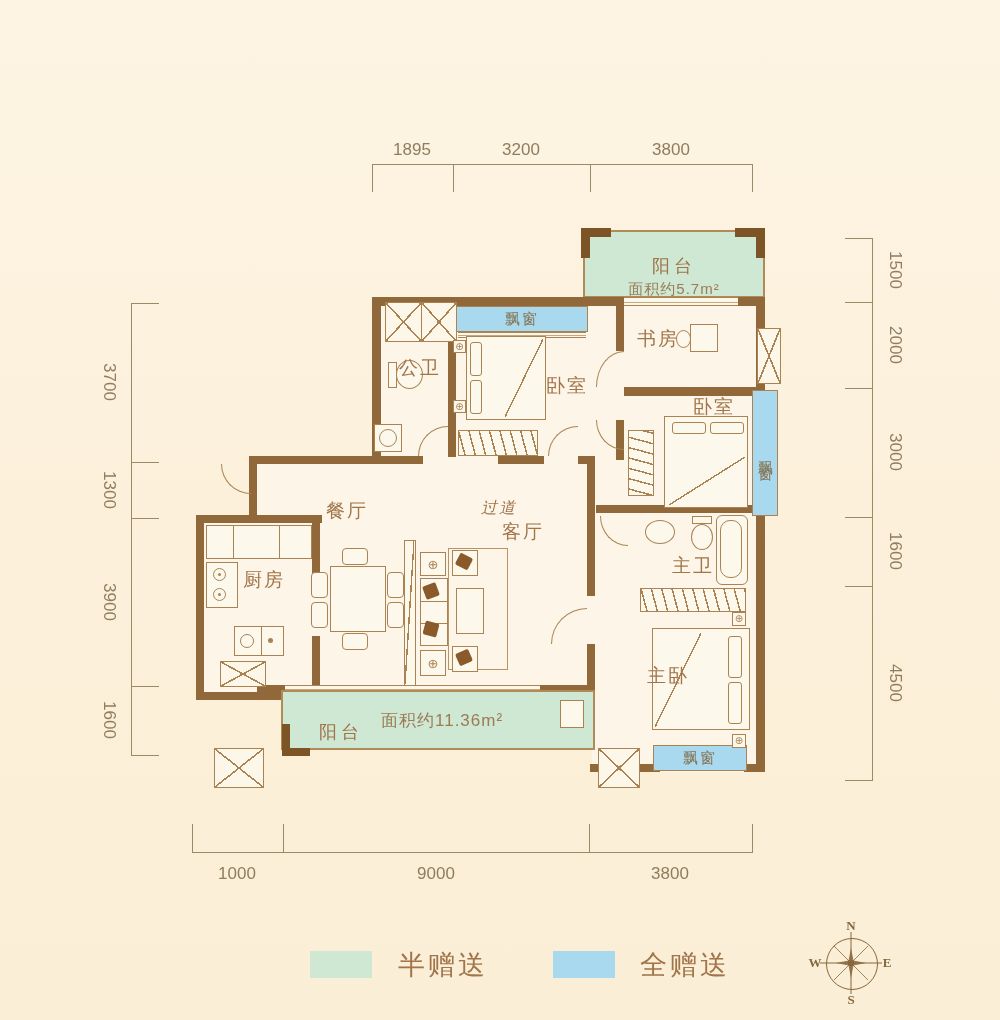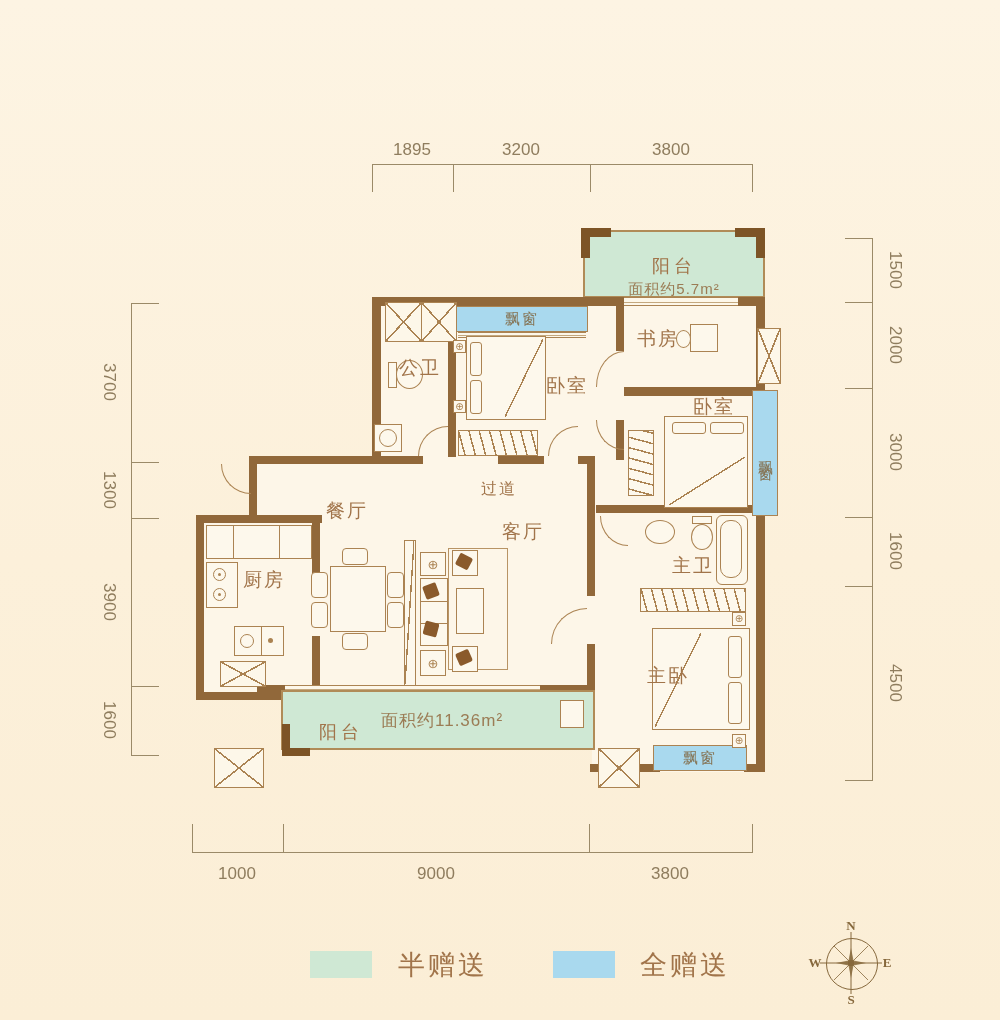--- a/index.html
+++ b/index.html
@@ -221,21 +221,21 @@
   <div class="arc tl" style="left:548px;top:426px;width:30px;height:30px;"></div>
   <div class="arc tl" style="left:596px;top:351px;width:28px;height:36px;"></div>
   <div class="arc bl" style="left:596px;top:420px;width:28px;height:30px;"></div>
   <div class="arc bl" style="left:600px;top:516px;width:28px;height:30px;"></div>
   <div class="arc tl" style="left:551px;top:608px;width:36px;height:36px;"></div>
 
   <div class="label" style="left:420px;top:344px;margin-top:24px;">公卫</div>
   <div class="label" style="left:567px;top:386px;">卧室</div>
   <div class="label" style="left:658px;top:339px;">书房</div>
   <div class="label" style="left:714px;top:407px;">卧室</div>
-  <div class="label sm" style="left:499px;top:489px;">过道</div>
+  <div class="label sm" style="left:499px;top:508px;font-style:italic;">过道</div>
   <div class="label" style="left:347px;top:511px;">餐厅</div>
   <div class="label" style="left:523px;top:532px;">客厅</div>
   <div class="label" style="left:264px;top:580px;">厨房</div>
   <div class="label" style="left:693px;top:566px;">主卫</div>
   <div class="label" style="left:668px;top:676px;">主卧</div>
 
   <div class="dline" style="left:372px;top:164px;width:381px;height:1px;"></div>
   <div class="dline" style="left:372px;top:164px;width:1px;height:28px;"></div>
   <div class="dline" style="left:453px;top:164px;width:1px;height:28px;"></div>
   <div class="dline" style="left:590px;top:164px;width:1px;height:28px;"></div>

